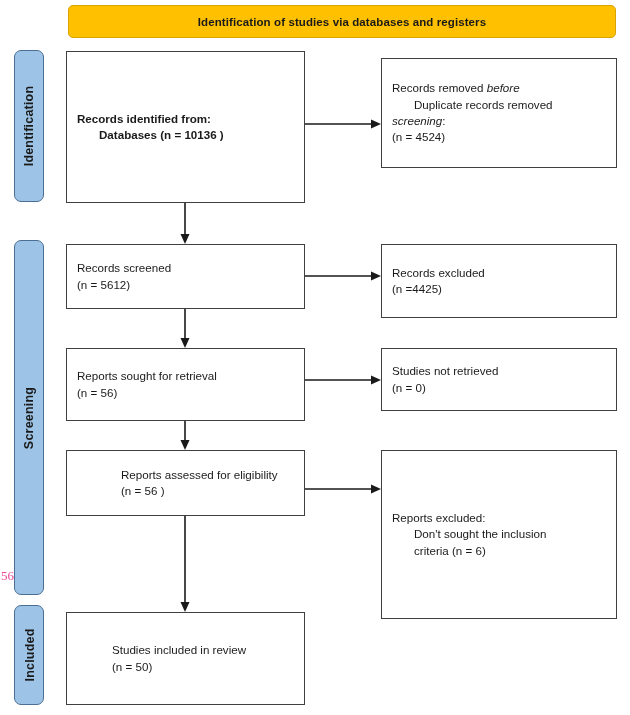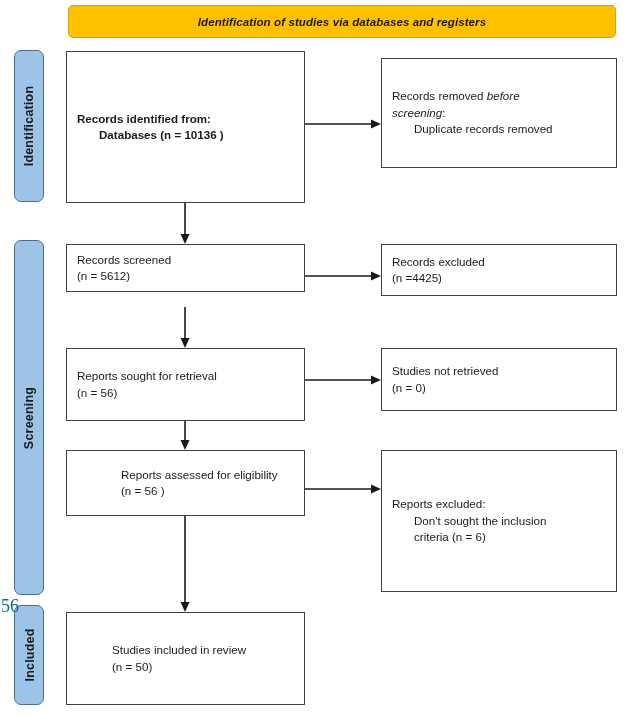--- a/index.html
+++ b/index.html
@@ -27,21 +27,20 @@
     top: 5px;
     width: 548px;
     height: 33px;
     background: #FFC000;
     border: 1px solid #d9a300;
     border-radius: 5px;
     display: flex;
     align-items: center;
     justify-content: center;
     box-sizing: border-box;
-    font-style: italic;
   }
   .banner-text {
     font-size: 11.5px;
     font-weight: bold;
     color: #1a1a1a;
     letter-spacing: 0.1px;
     white-space: nowrap;
   }
 
   
@@ -84,45 +83,45 @@
     line-height: 1.42;
     color: #1a1a1a;
     padding: 0 10px;
   }
   .box-text .ln { display: block; white-space: nowrap; }
   .box-text .indent { padding-left: 22px; }
   .box-text .ital { font-style: italic; }
 
   
   #box-identified   { left: 66px; top: 51px;  width: 239px; height: 152px; font-weight: bold; }
-  #box-screened     { left: 66px; top: 244px; width: 239px; height: 48px;  }
+  #box-screened     { left: 66px; top: 244px; width: 239px; height: 65px;  }
   #box-sought       { left: 66px; top: 348px; width: 239px; height: 73px;  }
   #box-assessed     { left: 66px; top: 450px; width: 239px; height: 66px; padding-left: 44px;  }
   #box-included-rev { left: 66px; top: 612px; width: 239px; height: 93px; padding-left: 35px;  }
 
   
   #box-removed      { left: 381px; top: 58px;  width: 236px; height: 110px; }
-  #box-excluded-rec { left: 381px; top: 244px; width: 236px; height: 52px;  }
+  #box-excluded-rec { left: 381px; top: 244px; width: 236px; height: 74px;  }
   #box-notretrieved { left: 381px; top: 348px; width: 236px; height: 63px;  }
-  #box-excluded-rep { left: 381px; top: 450px; width: 236px; height: 142px; }
+  #box-excluded-rep { left: 381px; top: 450px; width: 236px; height: 169px; }
 
   
   .connector {
     position: absolute;
     pointer-events: none;
   }
   .connector svg { display: block; overflow: visible; }
 
   
   #stray-number {
     position: absolute;
     left: 1px;
-    top: 596px;
-    font-size: 18px;
-    color: #0369a1;
+    top: 568px;
+    font-size: 13px;
+    color: #ec4899;
     font-family: "Liberation Serif", serif;
   }
 </style>
 </head>
 <body>
 
 <div id="prisma-root">
 
   <div class="banner">
     <span class="banner-text">Identification of studies via databases and registers</span>
@@ -199,22 +198,23 @@
   <div class="box" id="box-identified">
     <div class="box-text">
       <span class="ln">Records identified from:</span>
       <span class="ln indent">Databases (n = 10136 )</span>
     </div>
   </div>
 
   <div class="box" id="box-removed">
     <div class="box-text">
       <span class="ln"><span>Records removed </span><span class="ital">before</span></span>
+      <span class="ln indent">Duplicate records removed</span>
       <span class="ln"><span class="ital">screening</span><span>:</span></span>
-      <span class="ln indent">Duplicate records removed</span>
+      <span class="ln">(n = 4524)</span>
     </div>
   </div>
 
   <div class="box" id="box-screened">
     <div class="box-text">
       <span class="ln">Records screened</span>
       <span class="ln">(n = 5612)</span>
     </div>
   </div>
 

